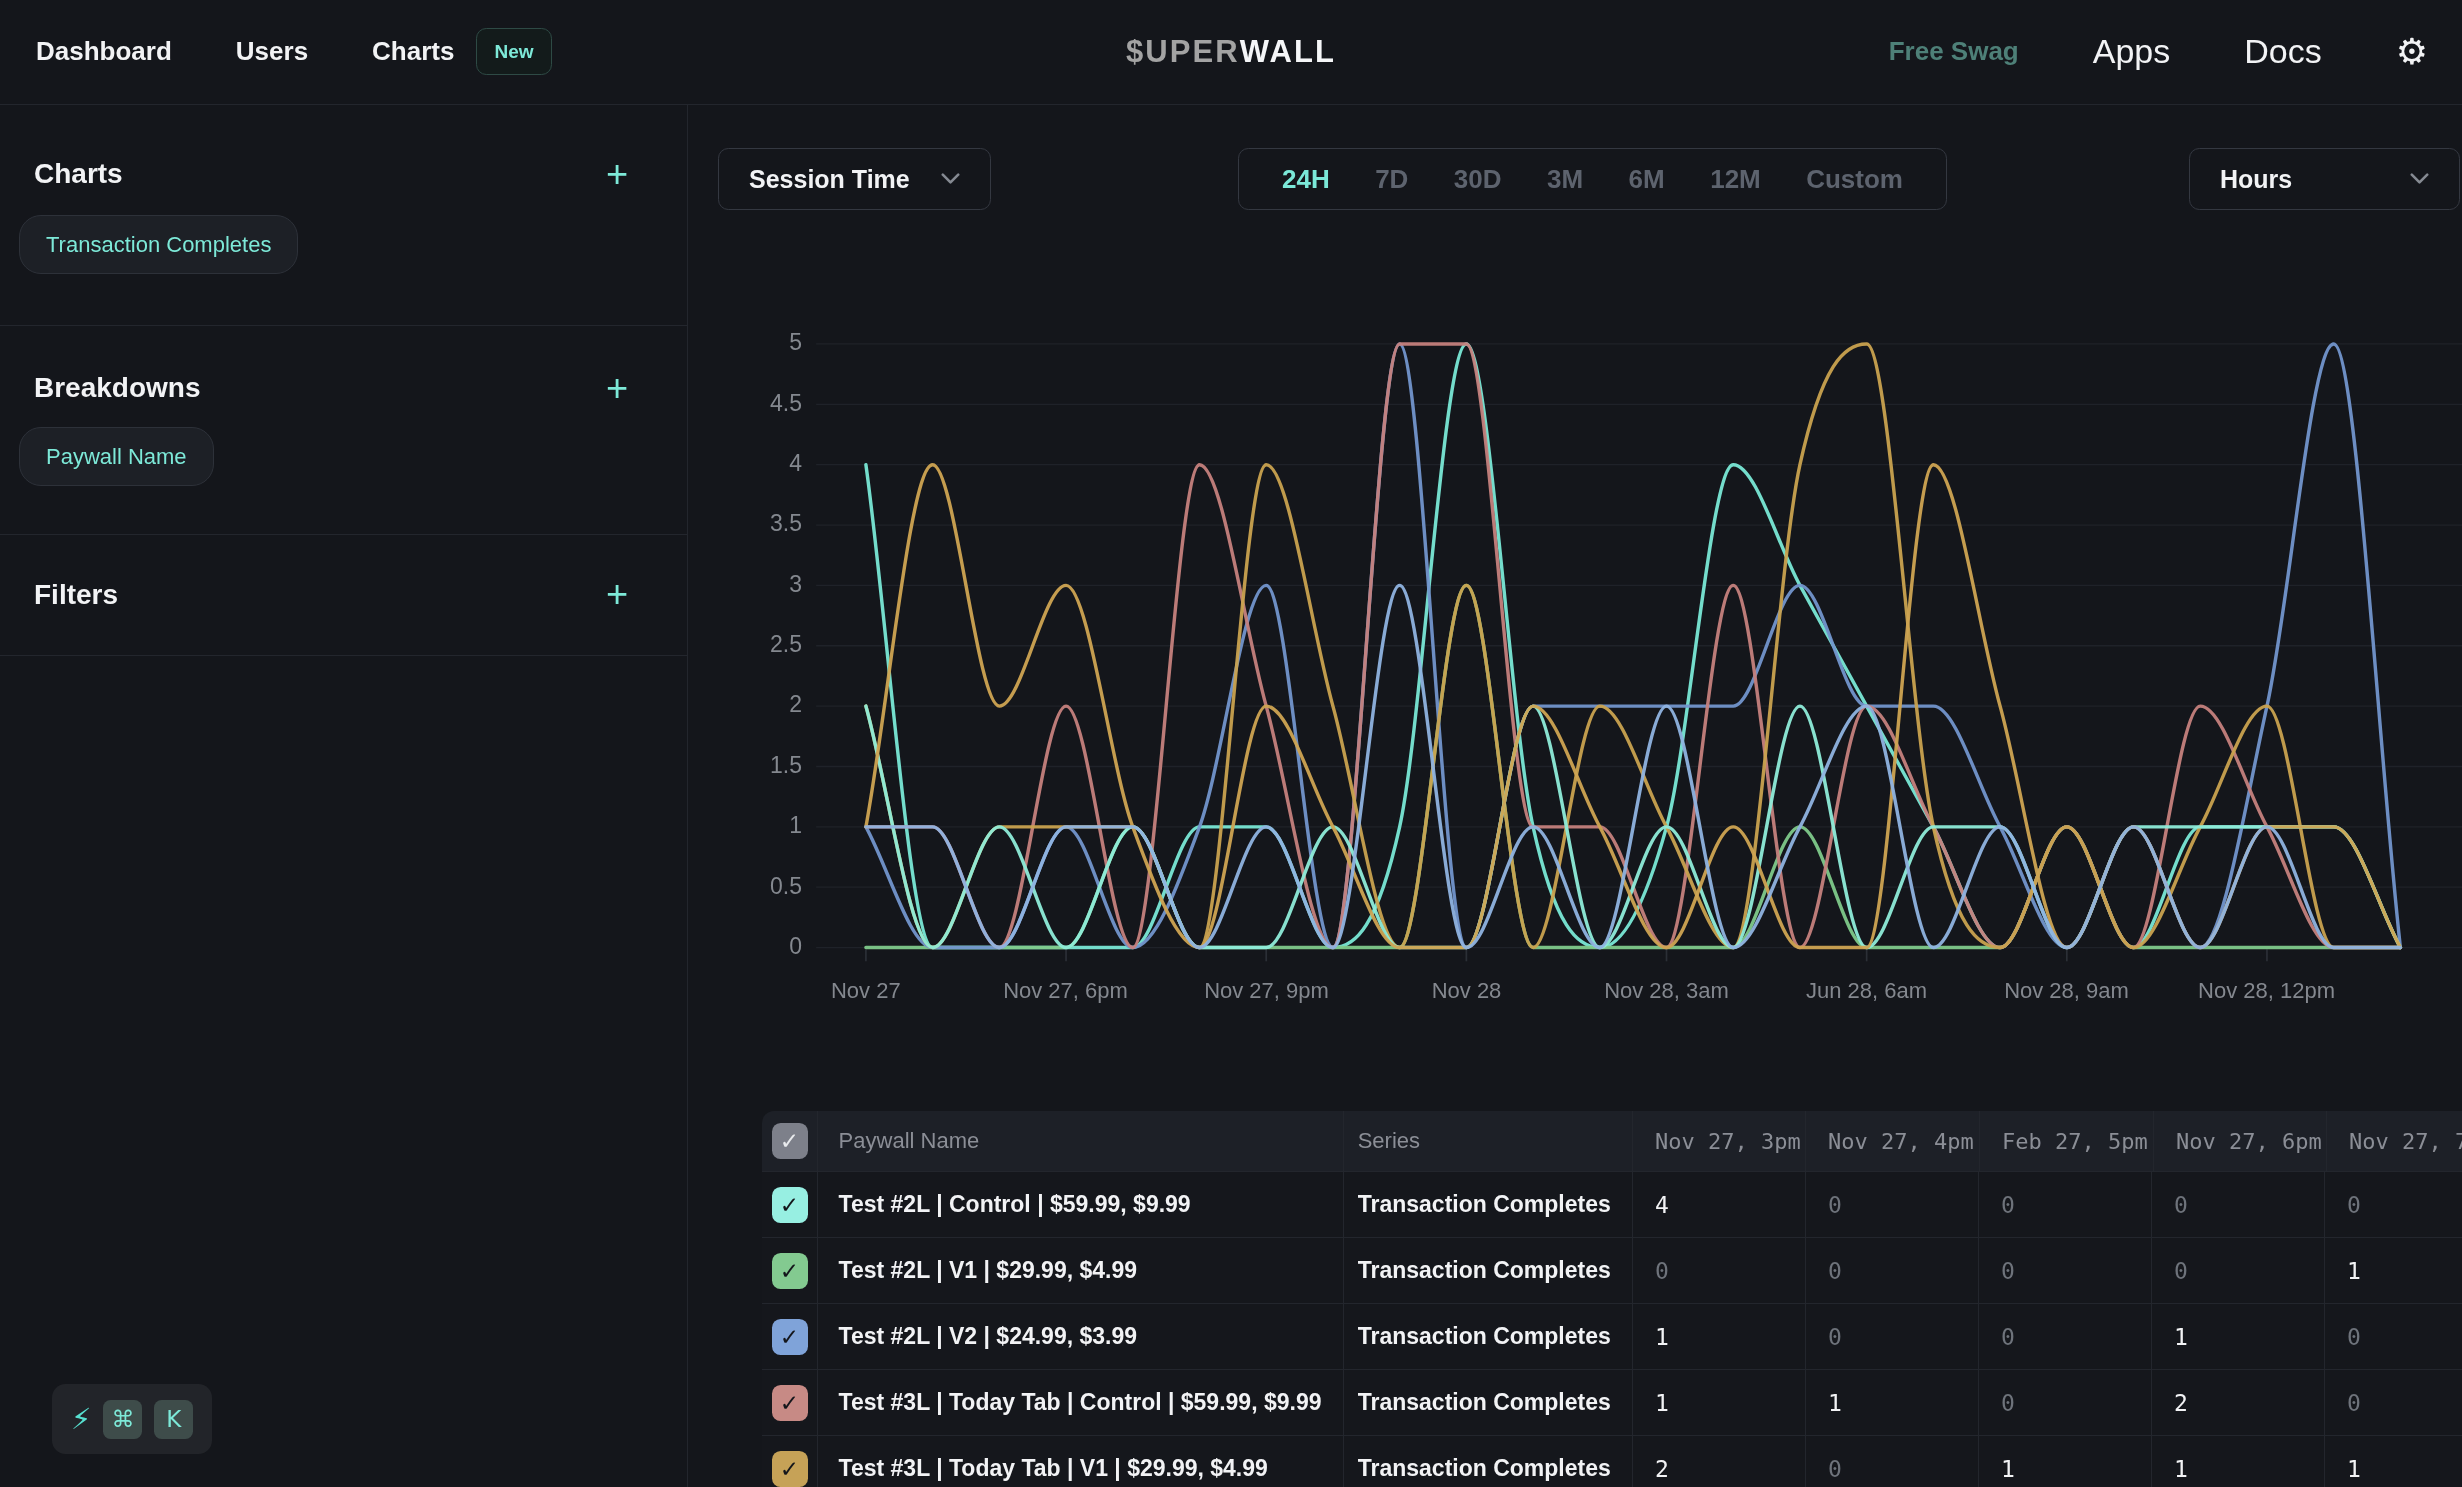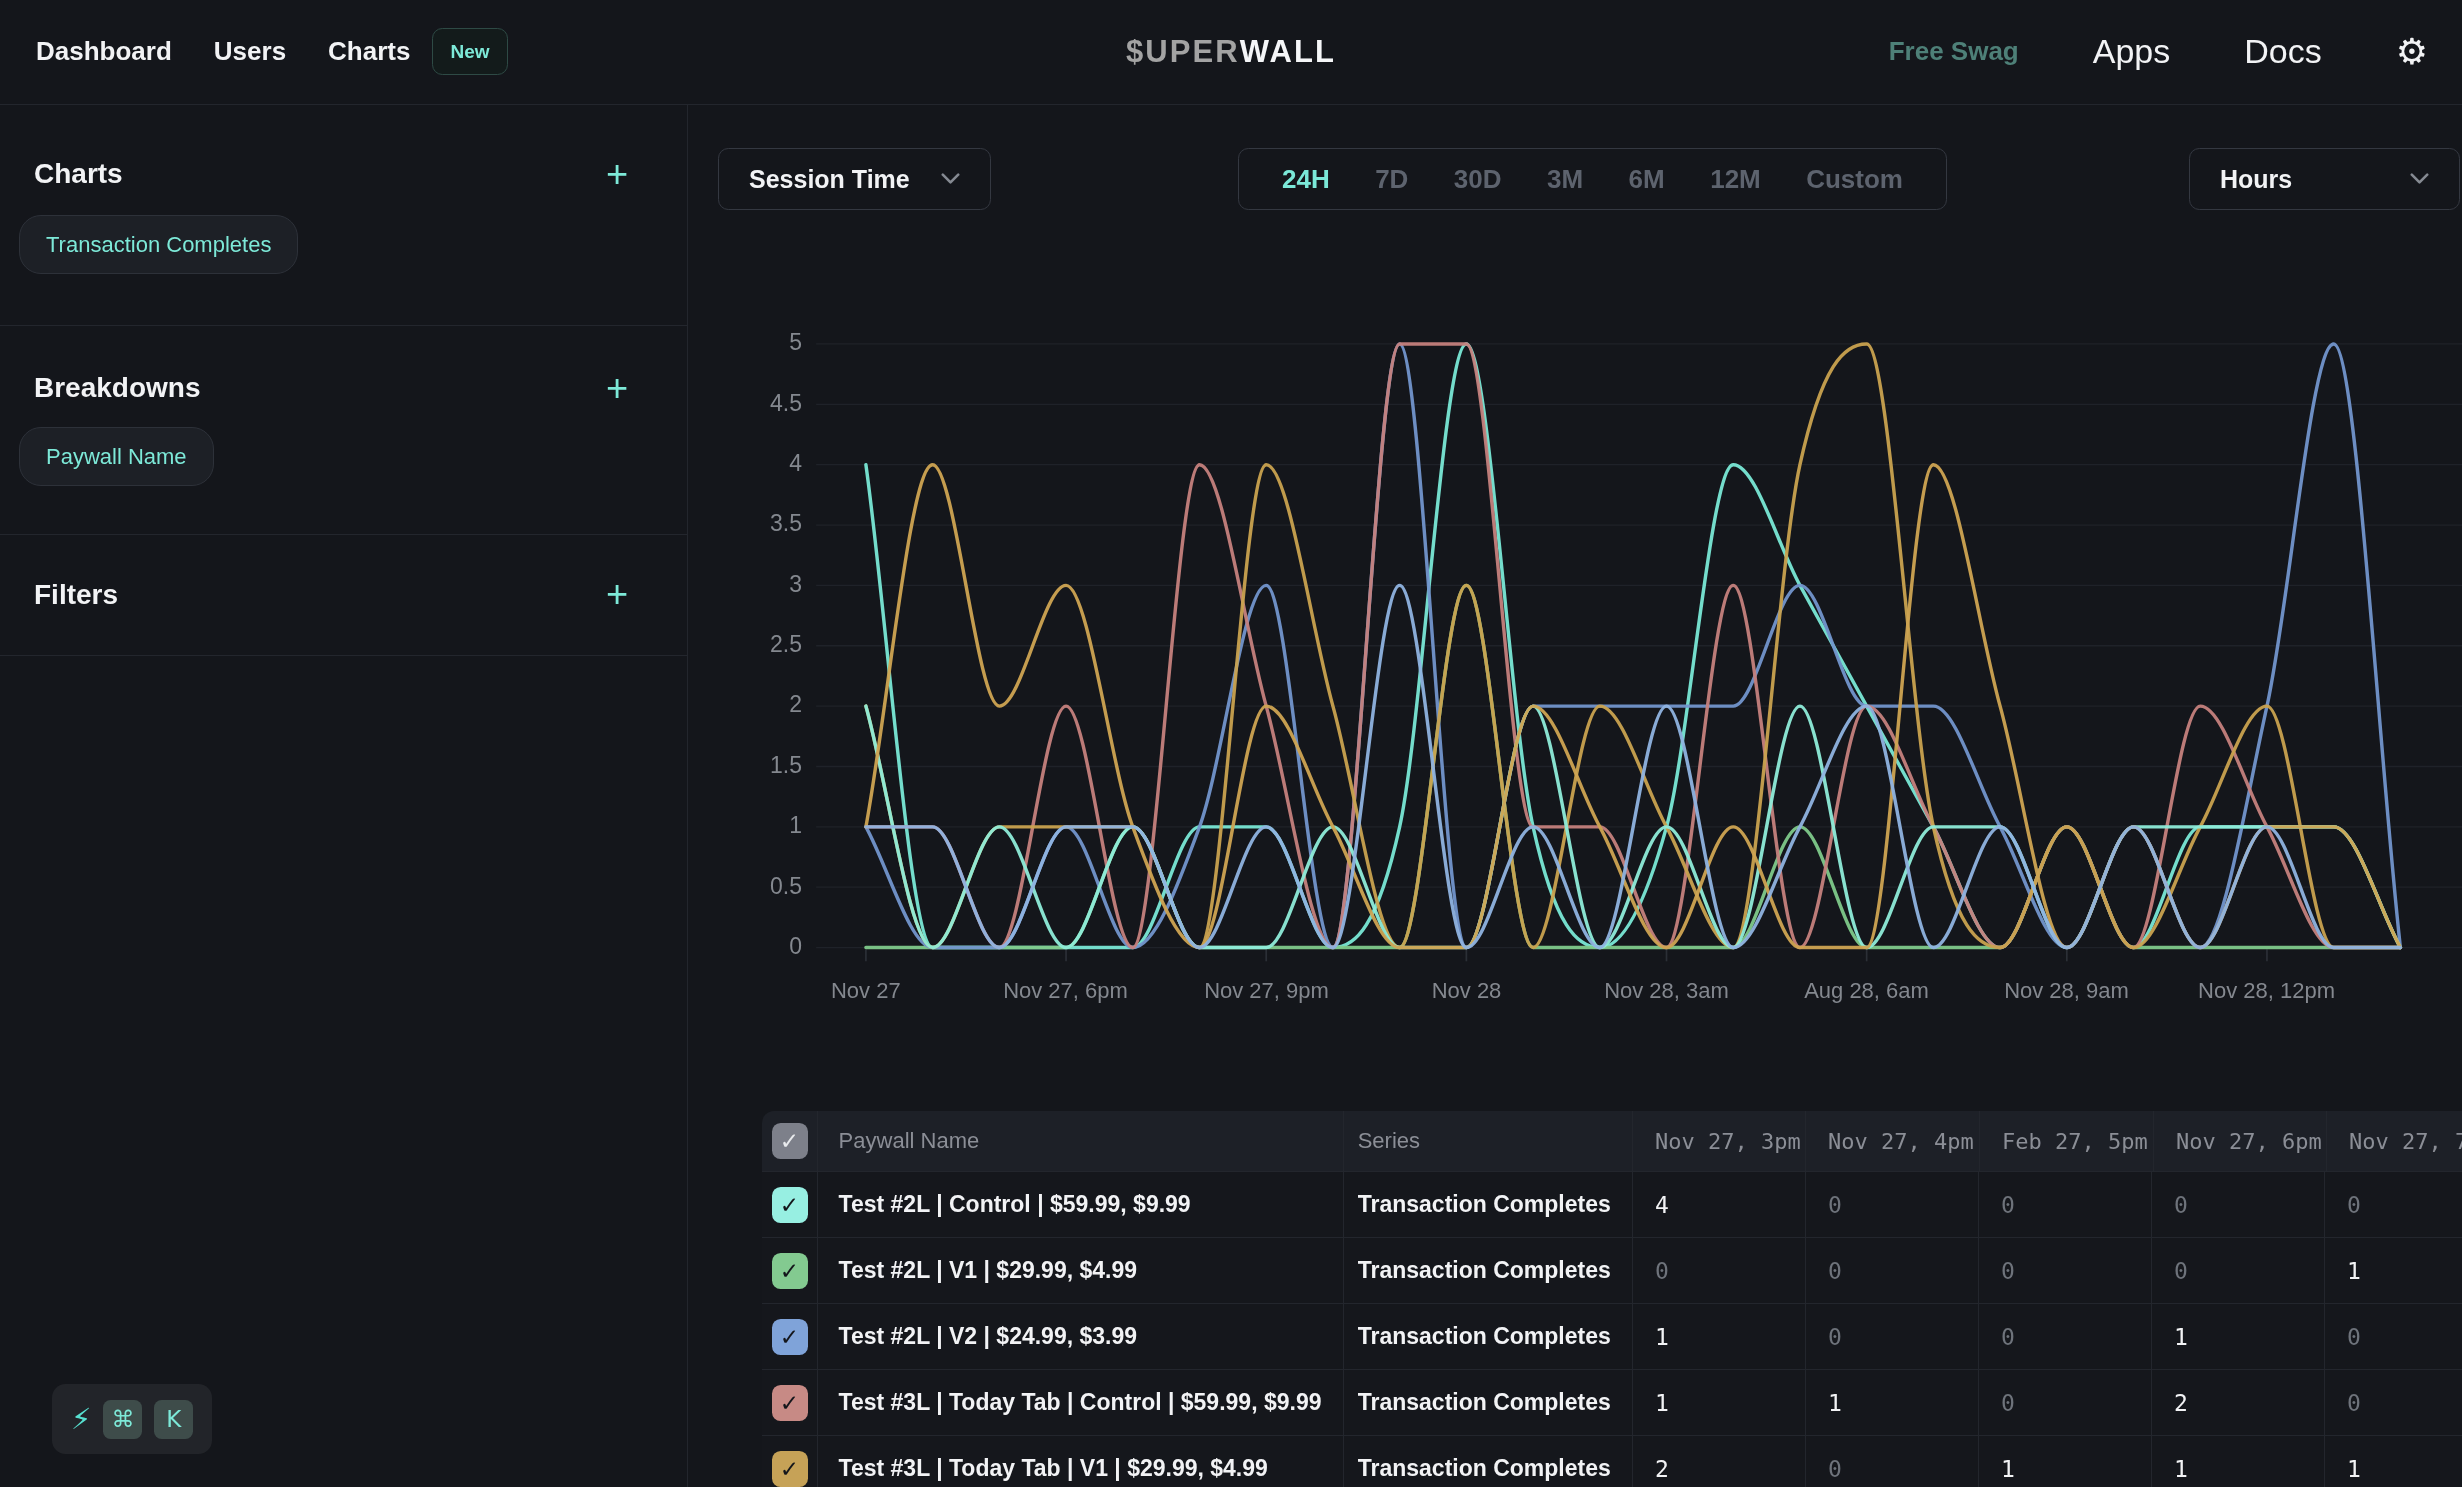--- a/index.html
+++ b/index.html
@@ -1,21 +1,21 @@
 <!DOCTYPE html>
 <html style="font-size:13.7px"><head>
 <meta charset="utf-8">
 <style>
   html,body{margin:0;padding:0;background:#0e1013;}
   #app{position:relative;width:2462px;height:1487px;background:#14161b;overflow:hidden;
        font-family:"Liberation Sans",sans-serif;color:#e8eaed;}
 
   
   .nav{position:absolute;top:0;left:0;width:2462px;height:104px;border-bottom:0.9px solid #23262d;}
-  .nav-left{position:absolute;left:36px;top:0;height:103px;display:flex;align-items:center;gap:42px;}
+  .nav-left{position:absolute;left:36px;top:0;height:103px;display:flex;align-items:center;gap:64px;}
   .nav-item{font-size:26px;font-weight:700;color:#f2f3f5;cursor:pointer;}
   .nav-charts{display:flex;align-items:center;gap:22px;}
   .new-badge{border:0.9px solid #2e4a45;background:#131b1b;color:#7de9d8;font-size:19px;font-weight:700;
              padding:13px 17px;border-radius:10.3px;line-height:1;}
   .logo{position:absolute;left:50%;top:0;height:103px;transform:translateX(-50%);
         display:flex;align-items:center;font-size:31px;font-weight:800;letter-spacing:2.1px;}
   .logo .accent{color:#a3a3a3;}
   .logo .rest{color:#f5f6f8;}
   .nav-right{position:absolute;right:34px;top:0;height:103px;display:flex;align-items:center;gap:74px;}
   .nav-right .muted-link{color:#4e8078;font-size:26px;font-weight:700;cursor:pointer;}
@@ -181,21 +181,21 @@
         <path d="M 128.0 450.8 C 153.9 544.5, 179.8 732.0, 205.7 732.0 C 231.6 732.0, 257.5 591.4, 283.4 591.4 C 309.3 591.4, 335.2 591.4, 361.1 591.4 C 387.0 591.4, 412.9 591.4, 438.8 591.4 C 464.7 591.4, 490.6 732.0, 516.5 732.0 C 542.4 732.0, 568.3 169.6, 594.2 169.6 C 620.1 169.6, 646.0 357.1, 671.9 450.8 C 697.8 544.5, 723.7 732.0, 749.6 732.0 C 775.5 732.0, 801.4 310.2, 827.3 310.2 C 853.2 310.2, 879.1 732.0, 905.0 732.0 C 930.9 732.0, 956.8 450.8, 982.7 450.8 C 1008.6 450.8, 1034.5 544.5, 1060.4 591.4 C 1086.3 638.3, 1112.2 732.0, 1138.1 732.0 C 1164.0 732.0, 1189.9 286.8, 1215.8 169.6 C 1241.7 52.4, 1267.6 29.0, 1293.5 29.0 C 1319.4 29.0, 1345.3 474.2, 1371.2 591.4 C 1397.1 708.6, 1423.0 732.0, 1448.9 732.0 C 1474.8 732.0, 1500.7 591.4, 1526.6 591.4 C 1552.5 591.4, 1578.4 732.0, 1604.3 732.0 C 1630.2 732.0, 1656.1 638.3, 1682.0 591.4 C 1707.9 544.5, 1733.8 450.8, 1759.7 450.8 C 1785.6 450.8, 1811.5 732.0, 1837.4 732.0 C 1863.3 732.0, 1889.2 732.0, 1915.1 732.0" fill="none" stroke="#c9a24f" stroke-width="4" stroke-linejoin="round" stroke-linecap="round" opacity="0.95"></path>
         <path d="M 128.0 450.8 C 153.9 544.5, 179.8 732.0, 205.7 732.0 C 231.6 732.0, 257.5 591.4, 283.4 591.4 C 309.3 591.4, 335.2 732.0, 361.1 732.0 C 387.0 732.0, 412.9 591.4, 438.8 591.4 C 464.7 591.4, 490.6 732.0, 516.5 732.0 C 542.4 732.0, 568.3 732.0, 594.2 732.0 C 620.1 732.0, 646.0 591.4, 671.9 591.4 C 697.8 591.4, 723.7 732.0, 749.6 732.0 C 775.5 732.0, 801.4 732.0, 827.3 732.0 C 853.2 732.0, 879.1 450.8, 905.0 450.8 C 930.9 450.8, 956.8 732.0, 982.7 732.0 C 1008.6 732.0, 1034.5 591.4, 1060.4 591.4 C 1086.3 591.4, 1112.2 732.0, 1138.1 732.0 C 1164.0 732.0, 1189.9 450.8, 1215.8 450.8 C 1241.7 450.8, 1267.6 732.0, 1293.5 732.0 C 1319.4 732.0, 1345.3 591.4, 1371.2 591.4 C 1397.1 591.4, 1423.0 591.4, 1448.9 591.4 C 1474.8 591.4, 1500.7 732.0, 1526.6 732.0 C 1552.5 732.0, 1578.4 591.4, 1604.3 591.4 C 1630.2 591.4, 1656.1 591.4, 1682.0 591.4 C 1707.9 591.4, 1733.8 591.4, 1759.7 591.4 C 1785.6 591.4, 1811.5 591.4, 1837.4 591.4 C 1863.3 591.4, 1889.2 685.1, 1915.1 732.0" fill="none" stroke="#8eecd9" stroke-width="4" stroke-linejoin="round" stroke-linecap="round" opacity="0.95"></path>
         <path d="M 128.0 591.4 C 153.9 450.8, 179.8 169.6, 205.7 169.6 C 231.6 169.6, 257.5 450.8, 283.4 450.8 C 309.3 450.8, 335.2 310.2, 361.1 310.2 C 387.0 310.2, 412.9 521.1, 438.8 591.4 C 464.7 661.7, 490.6 732.0, 516.5 732.0 C 542.4 732.0, 568.3 450.8, 594.2 450.8 C 620.1 450.8, 646.0 544.5, 671.9 591.4 C 697.8 638.3, 723.7 732.0, 749.6 732.0 C 775.5 732.0, 801.4 732.0, 827.3 732.0 C 853.2 732.0, 879.1 450.8, 905.0 450.8 C 930.9 450.8, 956.8 544.5, 982.7 591.4 C 1008.6 638.3, 1034.5 732.0, 1060.4 732.0 C 1086.3 732.0, 1112.2 591.4, 1138.1 591.4 C 1164.0 591.4, 1189.9 732.0, 1215.8 732.0 C 1241.7 732.0, 1267.6 732.0, 1293.5 732.0 C 1319.4 732.0, 1345.3 169.6, 1371.2 169.6 C 1397.1 169.6, 1423.0 357.1, 1448.9 450.8 C 1474.8 544.5, 1500.7 732.0, 1526.6 732.0 C 1552.5 732.0, 1578.4 591.4, 1604.3 591.4 C 1630.2 591.4, 1656.1 732.0, 1682.0 732.0 C 1707.9 732.0, 1733.8 591.4, 1759.7 591.4 C 1785.6 591.4, 1811.5 591.4, 1837.4 591.4 C 1863.3 591.4, 1889.2 685.1, 1915.1 732.0" fill="none" stroke="#cfa452" stroke-width="4" stroke-linejoin="round" stroke-linecap="round" opacity="0.95"></path>
         <path d="M 128.0 591.4 C 153.9 591.4, 179.8 591.4, 205.7 591.4 C 231.6 591.4, 257.5 732.0, 283.4 732.0 C 309.3 732.0, 335.2 591.4, 361.1 591.4 C 387.0 591.4, 412.9 591.4, 438.8 591.4 C 464.7 591.4, 490.6 732.0, 516.5 732.0 C 542.4 732.0, 568.3 591.4, 594.2 591.4 C 620.1 591.4, 646.0 732.0, 671.9 732.0 C 697.8 732.0, 723.7 310.2, 749.6 310.2 C 775.5 310.2, 801.4 732.0, 827.3 732.0 C 853.2 732.0, 879.1 591.4, 905.0 591.4 C 930.9 591.4, 956.8 732.0, 982.7 732.0 C 1008.6 732.0, 1034.5 450.8, 1060.4 450.8 C 1086.3 450.8, 1112.2 732.0, 1138.1 732.0 C 1164.0 732.0, 1189.9 638.3, 1215.8 591.4 C 1241.7 544.5, 1267.6 450.8, 1293.5 450.8 C 1319.4 450.8, 1345.3 732.0, 1371.2 732.0 C 1397.1 732.0, 1423.0 591.4, 1448.9 591.4 C 1474.8 591.4, 1500.7 732.0, 1526.6 732.0 C 1552.5 732.0, 1578.4 591.4, 1604.3 591.4 C 1630.2 591.4, 1656.1 732.0, 1682.0 732.0 C 1707.9 732.0, 1733.8 591.4, 1759.7 591.4 C 1785.6 591.4, 1811.5 732.0, 1837.4 732.0 C 1863.3 732.0, 1889.2 732.0, 1915.1 732.0" fill="none" stroke="#8fb3e0" stroke-width="4" stroke-linejoin="round" stroke-linecap="round" opacity="0.95"></path>
       </svg>
       <div class="xlab" style="left: -1.7px; top: 659px;">Nov 27</div>
       <div class="xlab" style="left: 198px; top: 659px;">Nov 27, 6pm</div>
       <div class="xlab" style="left: 399px; top: 659px;">Nov 27, 9pm</div>
       <div class="xlab" style="left: 599px; top: 659px;">Nov 28</div>
       <div class="xlab" style="left: 799px; top: 659px;">Nov 28, 3am</div>
-      <div class="xlab" style="left: 999px; top: 659px;">Aug 28, 6am</div>
+      <div class="xlab" style="left: 999px; top: 659px;">Jun 28, 6am</div>
       <div class="xlab" style="left: 1199px; top: 659px;">Nov 28, 9am</div>
       <div class="xlab" style="left: 1399px; top: 659px;">Nov 28, 12pm</div>
     </div>
 
   <div class="table-wrap">
     <div class="t-inner" id="table-inner">
         <div class="thead">
           <div class="tcell cb" style="width: 56px;">
             <div class="checkbox" style="background: rgb(125, 128, 138); color: rgb(232, 234, 237);">✓</div>
           </div>

